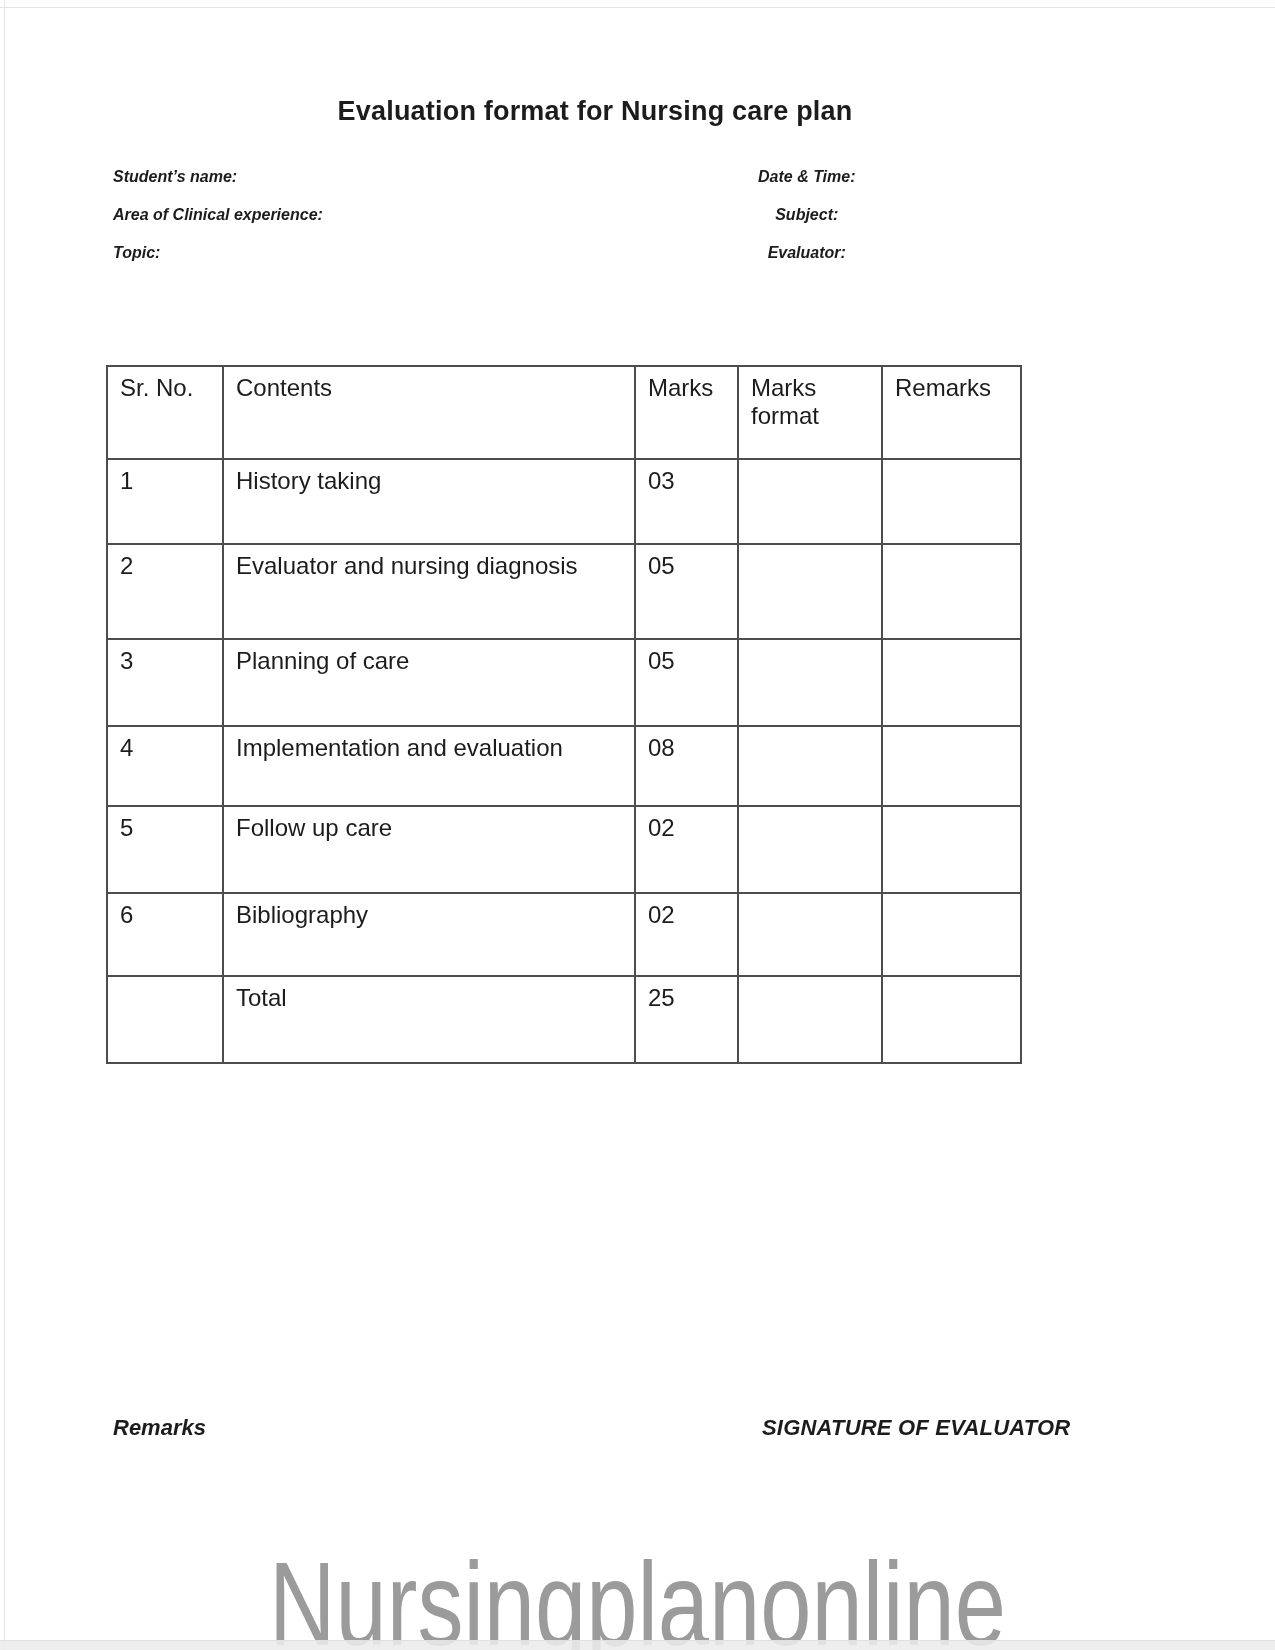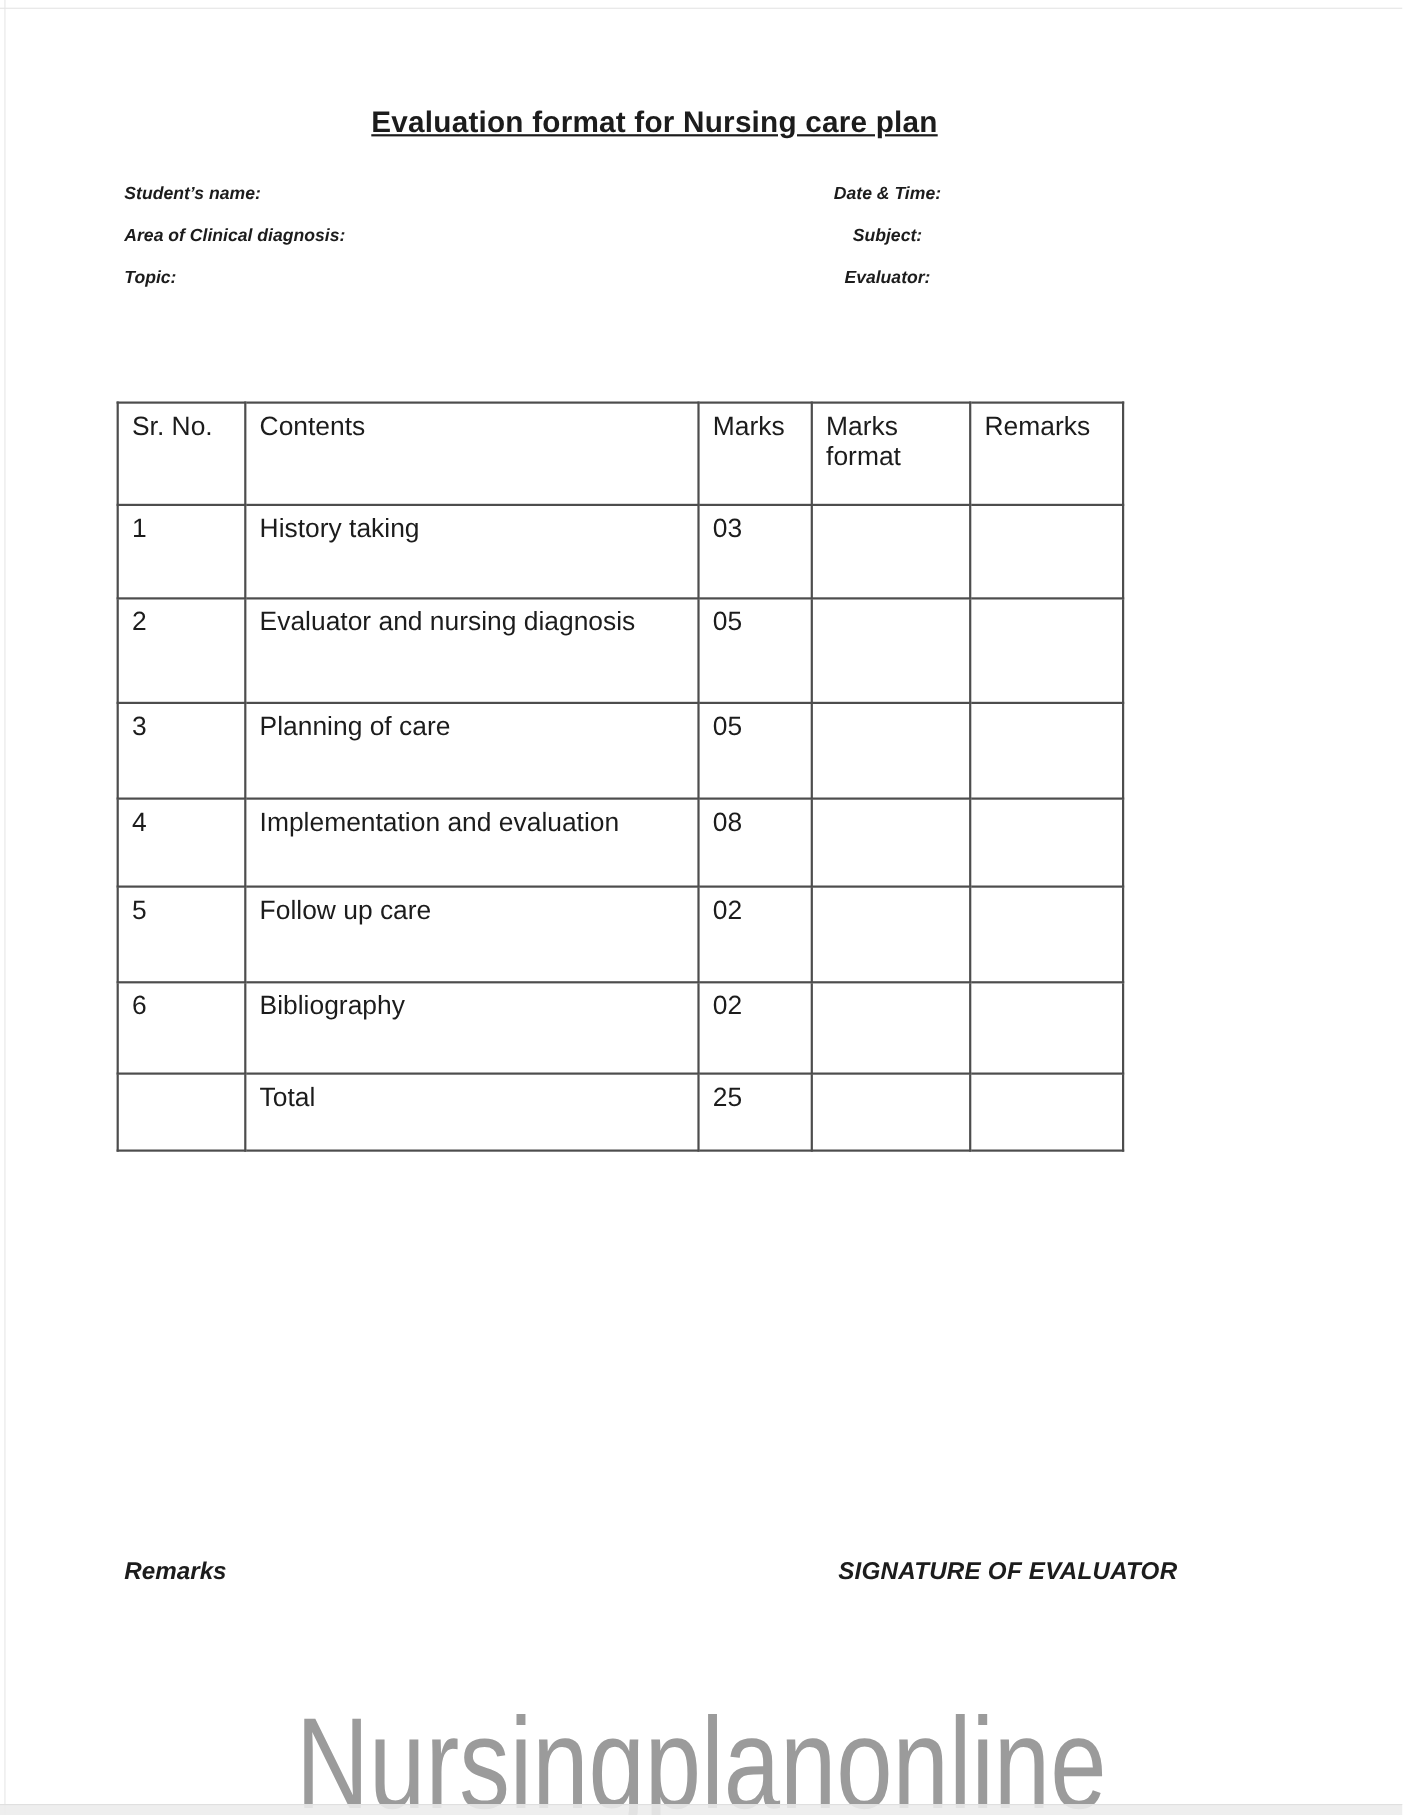--- a/index.html
+++ b/index.html
@@ -13,21 +13,20 @@
   }
   .sheet{position:absolute;inset:0;background:#ffffff;}
   
   .edge-top{position:absolute;top:7px;left:0;right:0;height:1px;background:#e4e4e4;}
   .edge-left{position:absolute;top:0;bottom:0;left:4px;width:1px;background:#e7e7e7;}
 
   .doc-title{
     position:absolute;top:96px;left:0;width:1190px;
     text-align:center;
     font-size:27px;font-weight:bold;
-    text-decoration:underline;
     letter-spacing:0.2px;
   }
 
   .meta{position:absolute;top:158px;left:0;width:100%;}
   .meta-col{position:absolute;top:0;}
   .meta-left{left:113px;}
   .meta-right{left:758px;text-align:center;}
   .meta-row{
     font-style:italic;font-weight:600;
     font-size:16px;line-height:38px;
@@ -54,21 +53,21 @@
   col.c-marks{width:103px;}
   col.c-awarded{width:144px;}
   col.c-remarks{width:139px;}
   tr.h-header{height:93px;}
   tr.h-r1{height:85px;}
   tr.h-r2{height:95px;}
   tr.h-r3{height:87px;}
   tr.h-r4{height:80px;}
   tr.h-r5{height:87px;}
   tr.h-r6{height:83px;}
-  tr.h-total{height:70px;}
+  tr.h-total{height:87px;}
 
   .footer-line{position:absolute;top:1415px;left:0;width:100%;height:30px;}
   .footer-remarks{
     position:absolute;left:113px;top:0;
     font-style:italic;font-weight:600;font-size:22px;
   }
   .footer-signature{
     position:absolute;left:762px;top:0;
     font-style:italic;font-weight:700;font-size:22px;
     letter-spacing:0.2px;
@@ -96,21 +95,21 @@
 <div class="sheet">
 
   <div class="edge-top"></div>
   <div class="edge-left"></div>
 
   <div class="doc-title">Evaluation format for Nursing care plan</div>
 
   <div class="meta">
     <div class="meta-col meta-left">
       <div class="meta-row">Student’s name:</div>
-      <div class="meta-row">Area of Clinical diagnosis:</div>
+      <div class="meta-row">Area of Clinical experience:</div>
       <div class="meta-row">Topic:</div>
     </div>
     <div class="meta-col meta-right">
       <div class="meta-row">Date &amp; Time:</div>
       <div class="meta-row">Subject:</div>
       <div class="meta-row">Evaluator:</div>
     </div>
   </div>
 
   <table class="eval">

